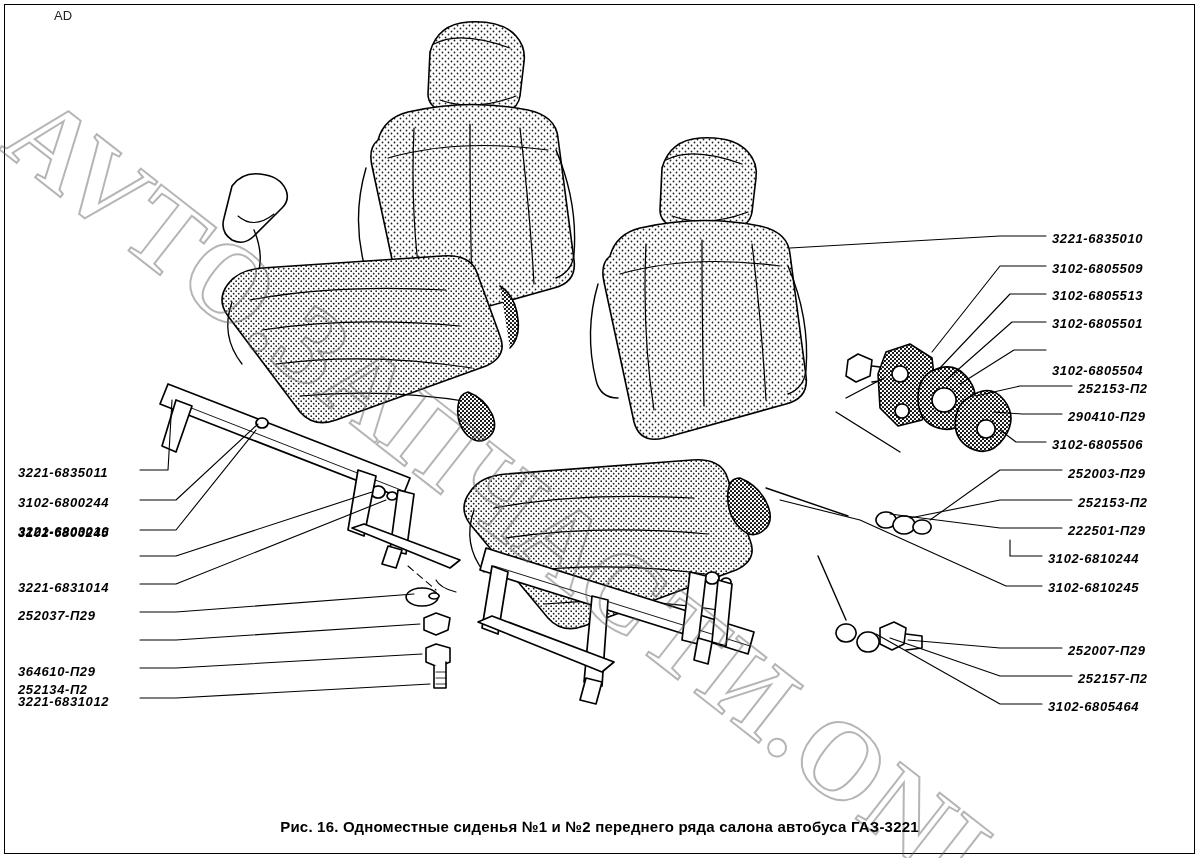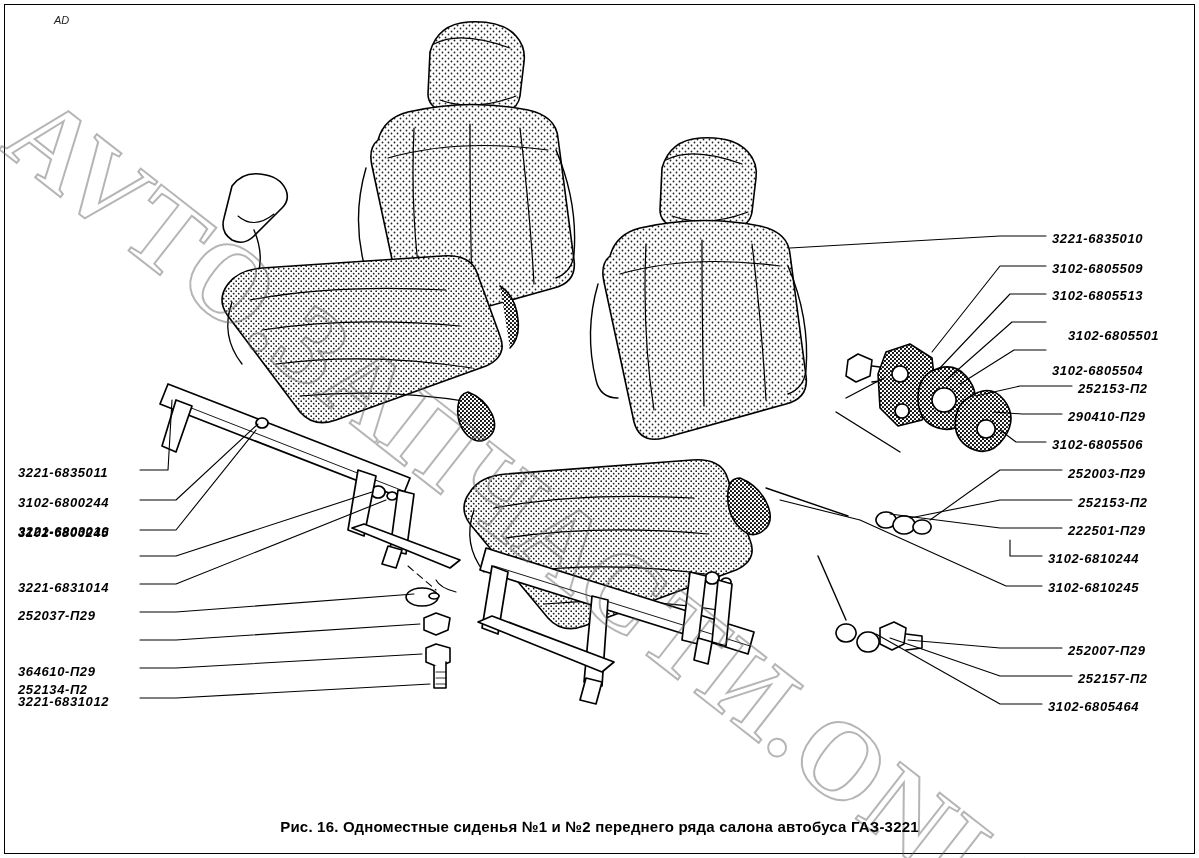--- a/index.html
+++ b/index.html
@@ -49,24 +49,23 @@
     text-align: center;
     font-family: Liberation Sans, sans-serif;
     font-size: 15px;
     font-weight: bold;
     letter-spacing: 0.2px;
     color: #000;
   }
   .corner-mark {
     position: absolute;
     left: 54px;
-    top: 14px;
+    top: 8px;
     font-family: "Liberation Sans", sans-serif;
-    font-size: 11px;
-    font-style: italic;
+    font-size: 13px;
     color: #222;
   }
   
   .watermark {
     position: absolute;
     left: 0;
     top: 0;
     width: 1199px;
     height: 858px;
     pointer-events: none;
@@ -296,21 +295,21 @@
     <div class="label" style="left:18px; top:608px;">252037-П29</div>
     <div class="label" style="left:18px; top:635px;margin-top:47px;">252134-П2</div>
     <div class="label" style="left:18px; top:664px;">364610-П29</div>
     <div class="label" style="left:18px; top:694px;">3221-6831012</div>
   </div>
 
   <div>
     <div class="label" style="left:1052px; top:231px;">3221-6835010</div>
     <div class="label" style="left:1052px; top:261px;">3102-6805509</div>
     <div class="label" style="left:1052px; top:288px;">3102-6805513</div>
-    <div class="label" style="left:1052px; top:328px;margin-left:16px;">3102-6805501</div>
+    <div class="label" style="left:1052px; top:316px;">3102-6805501</div>
     <div class="label" style="left:1052px; top:363px;">3102-6805504</div>
     <div class="label" style="left:1078px; top:381px;">252153-П2</div>
     <div class="label" style="left:1068px; top:409px;">290410-П29</div>
     <div class="label" style="left:1052px; top:437px;">3102-6805506</div>
     <div class="label" style="left:1068px; top:466px;">252003-П29</div>
     <div class="label" style="left:1078px; top:495px;">252153-П2</div>
     <div class="label" style="left:1068px; top:523px;">222501-П29</div>
     <div class="label" style="left:1048px; top:551px;">3102-6810244</div>
     <div class="label" style="left:1048px; top:580px;">3102-6810245</div>
     <div class="label" style="left:1068px; top:643px;">252007-П29</div>

